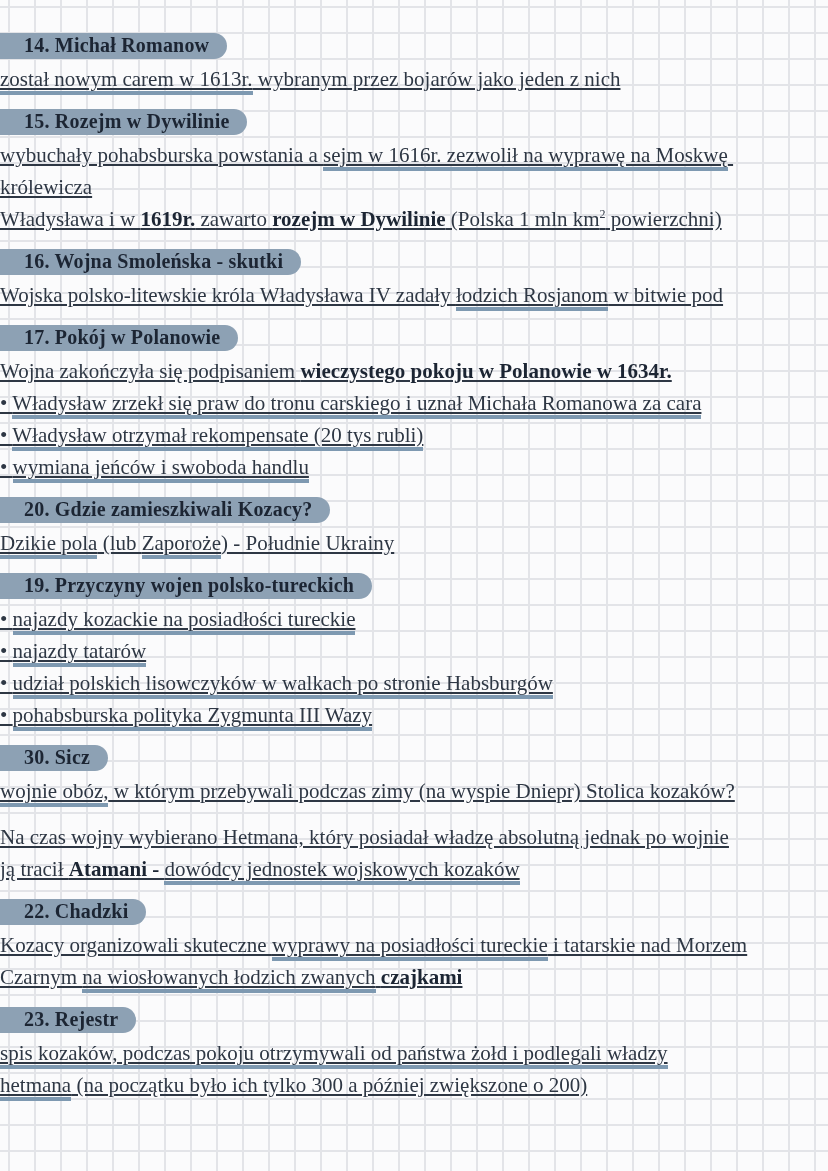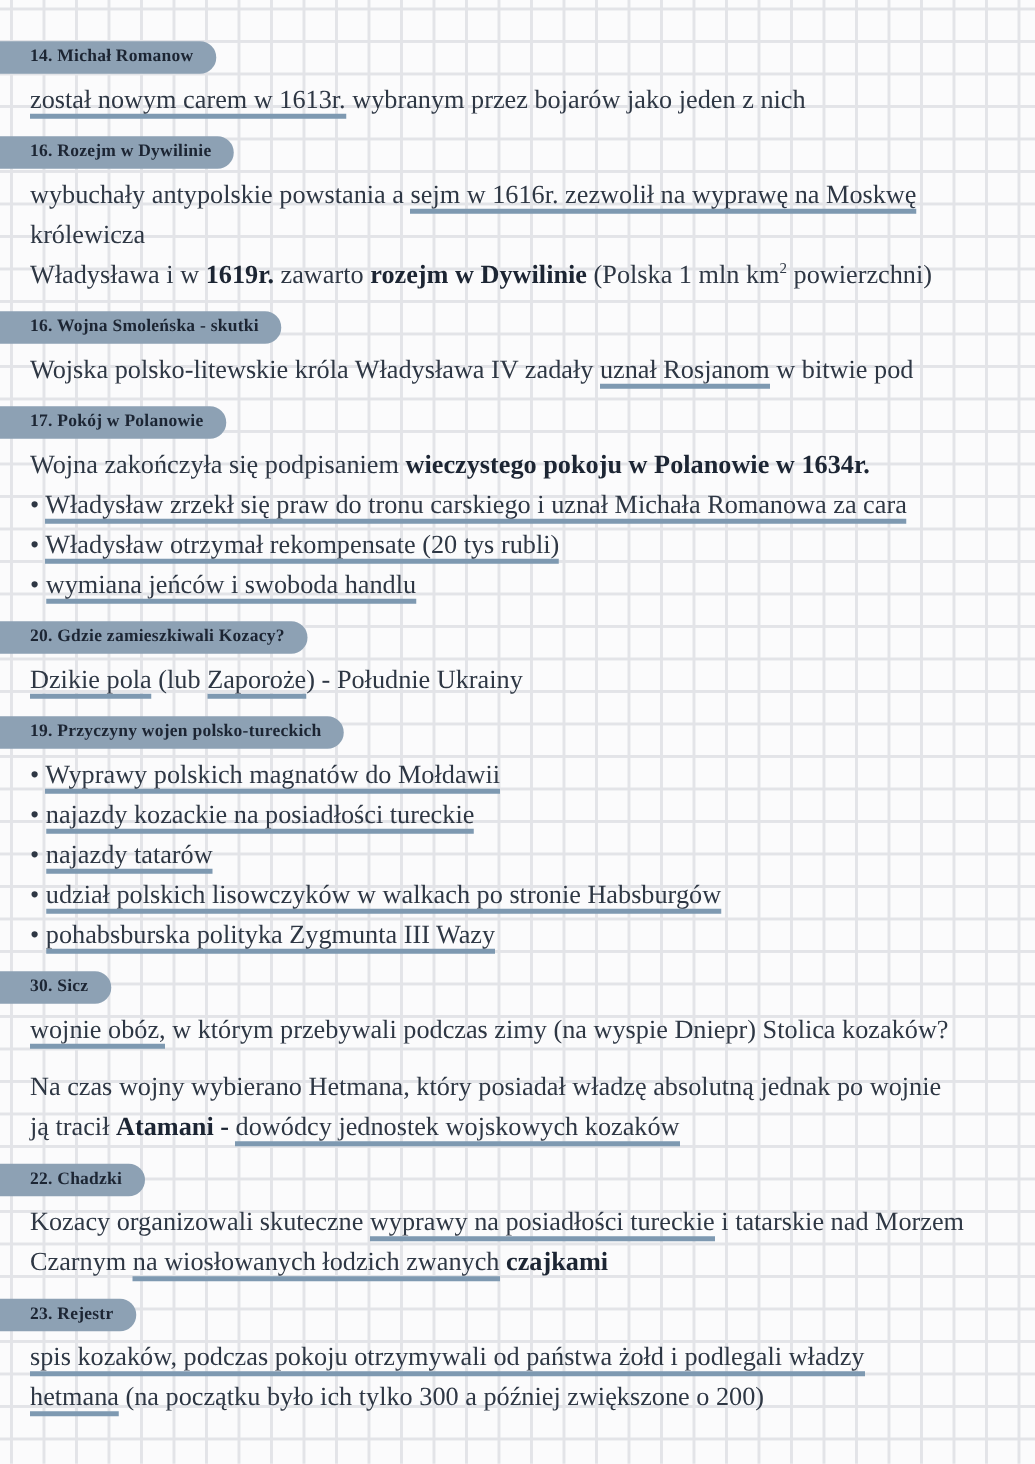--- a/index.html
+++ b/index.html
@@ -22,71 +22,70 @@
     background-position:8px 6px;
   }
   .page{padding-top:33px;}
   section{margin-bottom:14px;}
   .pill-row{margin:0;}
   .pill{
     display:inline-block;
     background:var(--highlight);
     color:var(--heading-ink);
     font-weight:700;
-    font-size:14px;
+    font-size:20px;
     line-height:21px;
     padding:2px 18px 3px 24px;
     border-radius:0 14px 14px 0;
     margin-bottom:4px;
     letter-spacing:.2px;
   }
   .line{
     font-size:21px;
     line-height:32px;
     color:var(--ink);
-    padding-left:24px;
     padding-right:8px;
     white-space:nowrap;
+    text-decoration:underline;
   }
   .seg{white-space:pre-wrap;}
   .u{border-bottom:4px solid var(--underline);}
   .b{font-weight:700;color:var(--heading-ink);}
   sup.seg{font-size:12px;line-height:0;}
 </style>
 </head>
 <body>
 
 <div class="page" id="page">
     <section>
       <div class="pill-row"><div class="pill"><span>14. Michał Romanow</span></div></div>
       <div class="line"><span class="seg u">został nowym carem w 1613r.</span><span class="seg"> wybranym przez bojarów jako jeden z nich</span></div>
     </section>
     <section>
-      <div class="pill-row"><div class="pill"><span>16. Rozejm w Dywilinie</span></div></div>
-      <div class="line"><span class="seg">wybuchały antypolskie powstania a </span><span class="seg u">sejm w 1616r. zezwolił na wyprawę na Moskwę</span><span class="seg"> królewicza</span></div>
+      <div class="pill-row"><div class="pill"><span>15. Rozejm w Dywilinie</span></div></div>
+      <div class="line"><span class="seg">wybuchały pohabsburska powstania a </span><span class="seg u">sejm w 1616r. zezwolił na wyprawę na Moskwę</span><span class="seg"> królewicza</span></div>
       <div class="line"><span class="seg">Władysława i w </span><span class="seg b">1619r.</span><span class="seg"> zawarto </span><span class="seg b">rozejm w Dywilinie</span><span class="seg"> (Polska 1 mln km</span><sup class="seg">2</sup><span class="seg"> powierzchni)</span></div>
     </section>
     <section>
       <div class="pill-row"><div class="pill"><span>16. Wojna Smoleńska - skutki</span></div></div>
-      <div class="line"><span class="seg">Wojska polsko-litewskie króla Władysława IV zadały </span><span class="seg u">uznał Rosjanom</span><span class="seg"> w bitwie pod</span></div>
+      <div class="line"><span class="seg">Wojska polsko-litewskie króla Władysława IV zadały </span><span class="seg u">łodzich Rosjanom</span><span class="seg"> w bitwie pod</span></div>
     </section>
     <section>
       <div class="pill-row"><div class="pill"><span>17. Pokój w Polanowie</span></div></div>
       <div class="line"><span class="seg">Wojna zakończyła się podpisaniem </span><span class="seg b">wieczystego pokoju w Polanowie w 1634r.</span></div>
       <div class="line"><span class="seg">• </span><span class="seg u">Władysław zrzekł się praw do tronu carskiego i uznał Michała Romanowa za cara</span></div>
       <div class="line"><span class="seg">• </span><span class="seg u">Władysław otrzymał rekompensate (20 tys rubli)</span></div>
       <div class="line"><span class="seg">• </span><span class="seg u">wymiana jeńców i swoboda handlu</span></div>
     </section>
     <section>
       <div class="pill-row"><div class="pill"><span>20. Gdzie zamieszkiwali Kozacy?</span></div></div>
       <div class="line"><span class="seg u">Dzikie pola</span><span class="seg"> (lub </span><span class="seg u">Zaporoże</span><span class="seg">) - Południe Ukrainy</span></div>
     </section>
     <section>
       <div class="pill-row"><div class="pill"><span>19. Przyczyny wojen polsko-tureckich</span></div></div>
-      <div class="line"><span class="seg">• </span><span class="seg u">Wyprawy polskich magnatów do Mołdawii</span></div>
       <div class="line"><span class="seg">• </span><span class="seg u">najazdy kozackie na posiadłości tureckie</span></div>
       <div class="line"><span class="seg">• </span><span class="seg u">najazdy tatarów</span></div>
       <div class="line"><span class="seg">• </span><span class="seg u">udział polskich lisowczyków w walkach po stronie Habsburgów</span></div>
       <div class="line"><span class="seg">• </span><span class="seg u">pohabsburska polityka Zygmunta III Wazy</span></div>
     </section>
     <section>
       <div class="pill-row"><div class="pill"><span>30. Sicz</span></div></div>
       <div class="line"><span class="seg u">wojnie obóz,</span><span class="seg"> w którym przebywali podczas zimy (na wyspie Dniepr) Stolica kozaków?</span></div>
     </section>
     <section>

